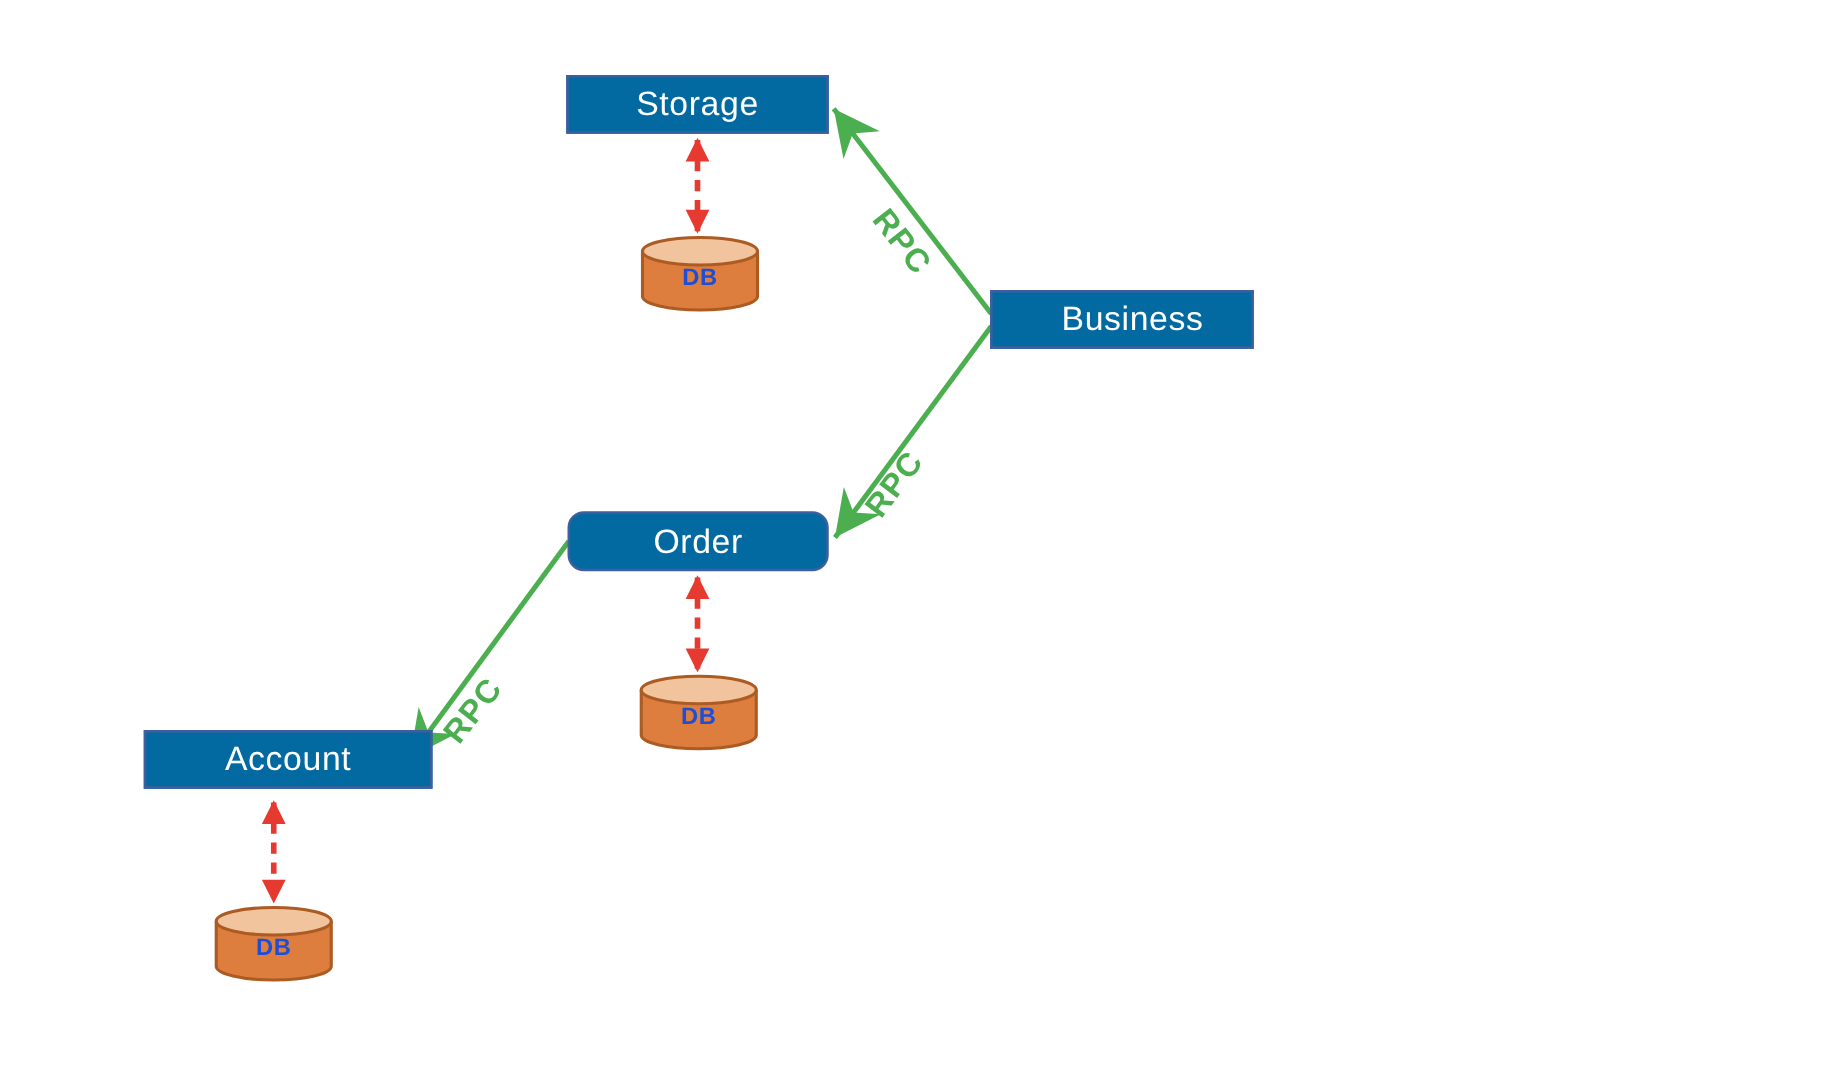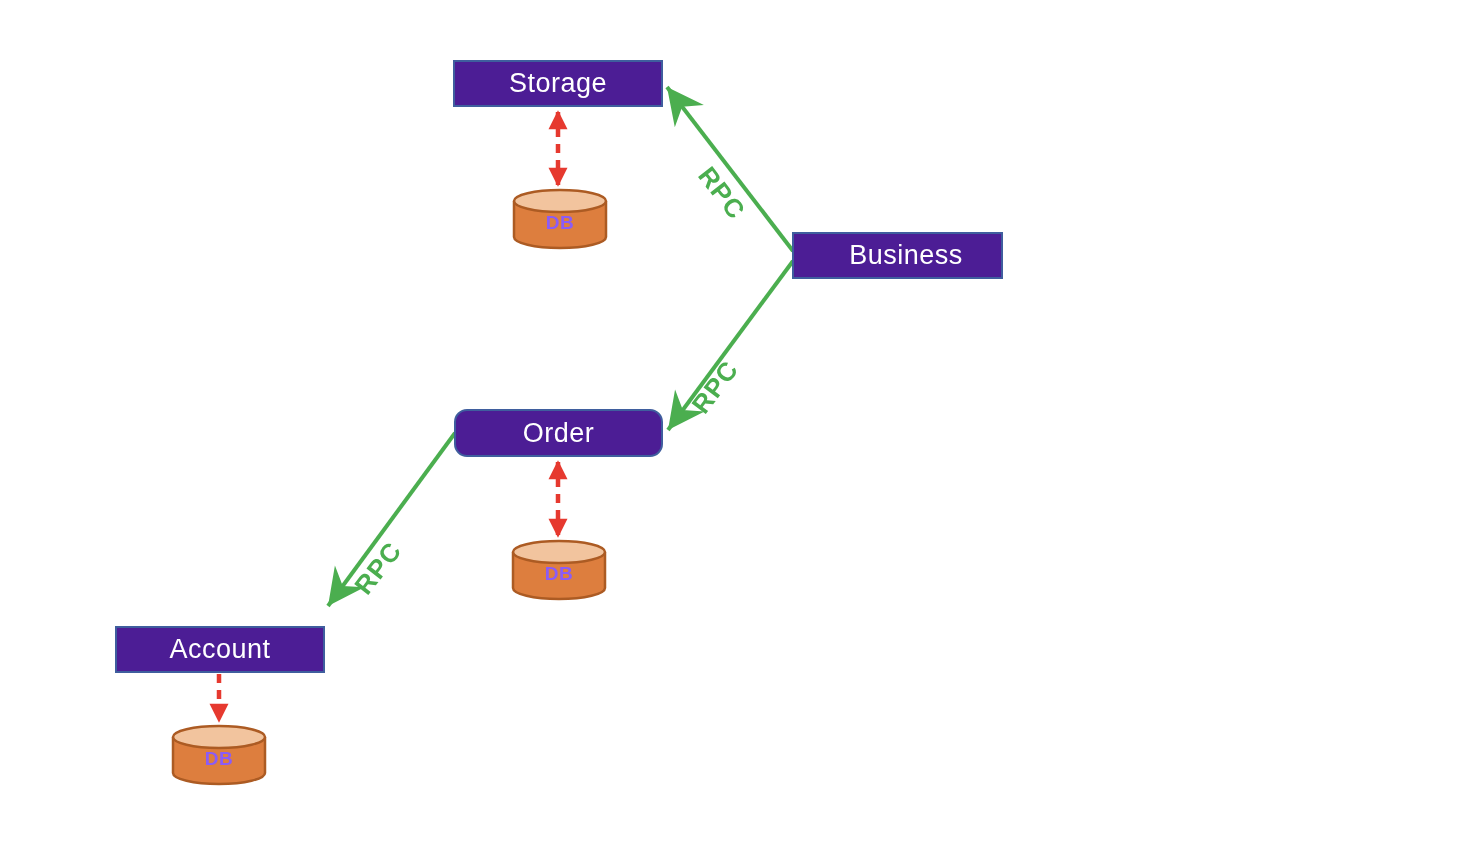--- a/index.html
+++ b/index.html
@@ -20,47 +20,47 @@
     left: 0; top: 0;
     width: 1468px;
     height: 868px;
     pointer-events: none;
   }
   .node {
     position: absolute;
     display: flex;
     align-items: center;
     justify-content: center;
-    background: #4c1d95;
+    background: #0369a1;
     border: 2px solid #3f5e9e;
     box-sizing: border-box;
     color: #ffffff;
     font-size: 27px;
     font-weight: 400;
     letter-spacing: 0.5px;
   }
   .node-storage  { left: 453px; top: 60px;  width: 210px; height: 47px; }
   .node-business { left: 792px; top: 232px; width: 211px; height: 47px; padding-left: 17px; }
   .node-order    { left: 454px; top: 409px; width: 209px; height: 48px; border-radius: 13px; }
-  .node-account  { left: 115px; top: 626px; width: 210px; height: 47px; }
+  .node-account  { left: 115px; top: 584px; width: 231px; height: 47px; }
 
   .db-group {
     position: absolute;
     width: 96px;
     height: 62px;
   }
   .db-1 { left: 512px; top: 188px; }
   .db-2 { left: 511px; top: 539px; }
   .db-3 { left: 171px; top: 724px; }
   .db-label {
     position: absolute;
     left: 0; right: 0;
     top: 24px;
     text-align: center;
-    color: #8b5cf6;
+    color: #1d4ed8;
     font-size: 19px;
     font-weight: 700;
     letter-spacing: 0.5px;
   }
 
   .rpc-label {
     position: absolute;
     width: 76px;
     height: 30px;
     display: flex;

